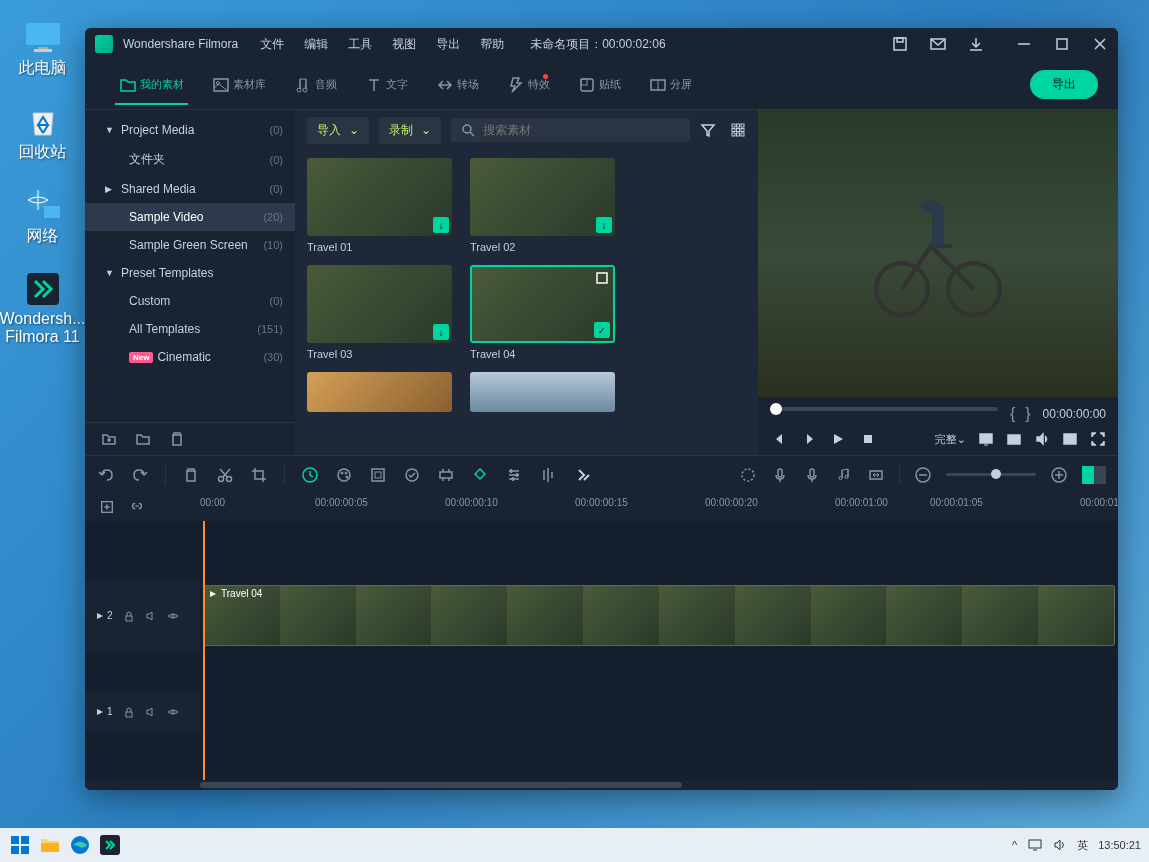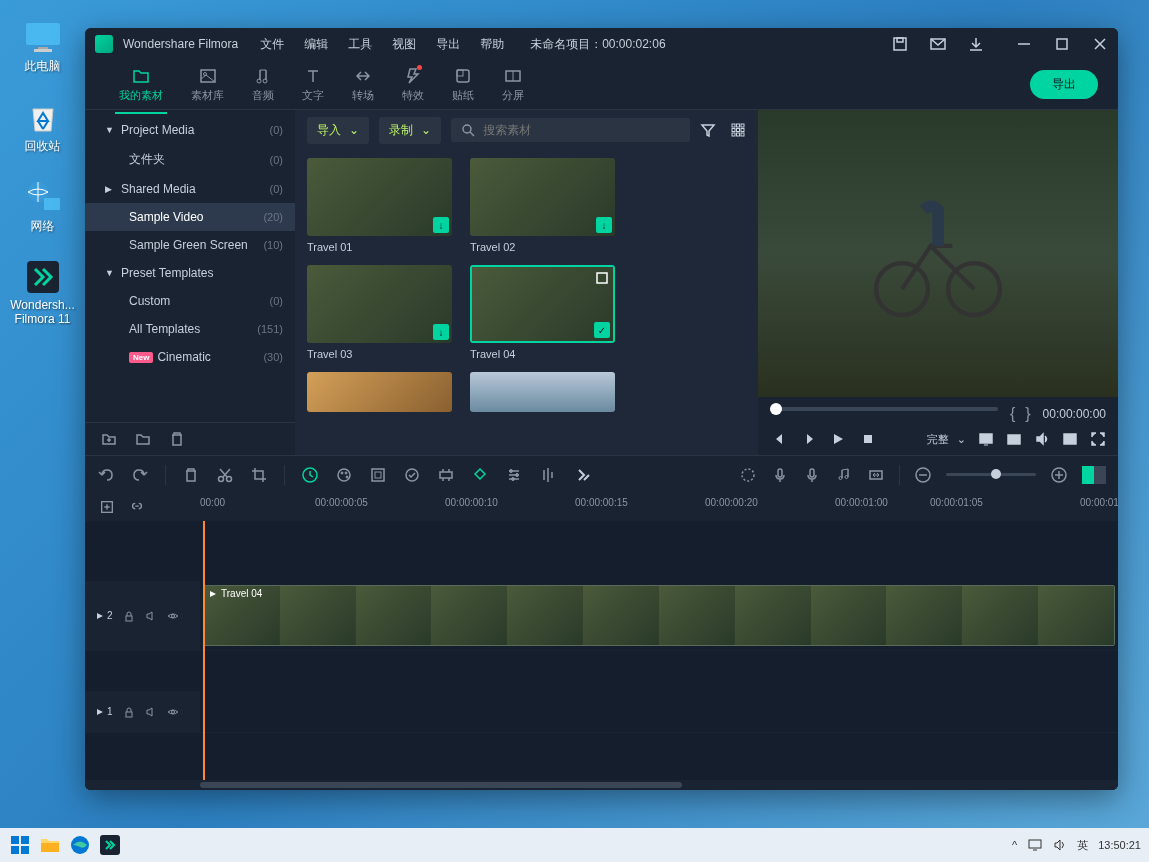--- a/index.html
+++ b/index.html
@@ -2,39 +2,39 @@
 <html><head>
 <meta charset="utf-8">
 <style>
 * { margin: 0; padding: 0; box-sizing: border-box; font-family: "Microsoft YaHei", sans-serif; }
 body { width: 1149px; height: 862px; background: linear-gradient(135deg, #3a9bd9 0%, #2c7fc0 50%, #5ba8d8 100%); overflow: hidden; position: relative; }
 
 
 .desktop-icons { position: absolute; left: 10px; top: 20px; display: flex; flex-direction: column; gap: 25px; }
 .desktop-icon { display: flex; flex-direction: column; align-items: center; gap: 4px; width: 65px; cursor: pointer; }
 .desktop-icon-img { width: 40px; height: 34px; display: flex; align-items: center; justify-content: center; }
-.desktop-icon-label { color: white; font-size: 12px; text-align: center; text-shadow: 1px 1px 2px rgba(0,0,0,0.5); }
+.desktop-icon-label { color: white; font-size: 16px; text-align: center; text-shadow: 1px 1px 2px rgba(0,0,0,0.5); }
 
 
 .app-window { position: absolute; left: 85px; top: 28px; width: 1033px; height: 762px; background: #1a2332; border-radius: 6px; overflow: hidden; display: flex; flex-direction: column; box-shadow: 0 8px 30px rgba(0,0,0,0.4); }
 
 
 .titlebar { height: 32px; background: #1a2332; display: flex; align-items: center; padding: 0 10px; gap: 10px; color: #c5d0dc; font-size: 12px; }
 .app-logo { width: 18px; height: 18px; background: linear-gradient(135deg, #00d4a0, #00a87f); border-radius: 3px; }
 .app-title { font-size: 12px; margin-right: 12px; }
 .menu-items { display: flex; gap: 20px; }
 .menu-item { cursor: pointer; font-size: 12px; }
 .project-name { margin-left: 16px; font-size: 12px; }
 .titlebar-right { margin-left: auto; display: flex; gap: 22px; align-items: center; }
 .titlebar-icon { width: 16px; height: 16px; cursor: pointer; stroke: #c5d0dc; fill: none; }
 .window-controls { display: flex; gap: 22px; margin-left: 10px; }
 
 
 .tabs-row { height: 50px; background: #1a2332; display: flex; align-items: center; padding: 0 20px; border-bottom: 1px solid #2a3442; }
-.tab { display: flex; flex-direction: column; align-items: center; gap: 3px; padding: 0 14px; cursor: pointer; color: #8a95a3; font-size: 11px; position: relative; }
+.tab { display: flex; align-items: center; gap: 3px; padding: 0 14px; cursor: pointer; color: #8a95a3; font-size: 11px; position: relative; }
 .tab.active { color: #00d4a0; }
 .tab.active::after { content: ''; position: absolute; bottom: -11px; left: 10px; right: 10px; height: 2px; background: #00d4a0; }
 .tab-icon { width: 18px; height: 18px; }
 .tab-fx-dot { position: absolute; top: -2px; right: 16px; width: 5px; height: 5px; background: #ff4444; border-radius: 50%; }
 .export-btn { margin-left: auto; background: #00d4a0; color: #0a1520; padding: 6px 22px; border-radius: 16px; font-size: 12px; cursor: pointer; font-weight: 500; }
 
 
 .content-area { display: flex; height: 345px; }
 
 
@@ -73,21 +73,21 @@
 .preview-video { flex: 1; background: linear-gradient(180deg, #2a3a2a 0%, #3a4a3a 50%, #2a3020 100%); position: relative; }
 .preview-bike { position: absolute; left: 30%; top: 20%; width: 40%; height: 60%; }
 .preview-controls { background: #1a2332; padding: 8px 12px; }
 .preview-slider { width: 100%; height: 4px; background: #3a4555; border-radius: 2px; margin-bottom: 10px; position: relative; }
 .preview-slider-thumb { position: absolute; left: 0; top: -4px; width: 12px; height: 12px; background: #fff; border-radius: 50%; }
 .preview-brackets { display: flex; gap: 10px; color: #8a95a3; font-size: 16px; }
 .preview-timecode { color: #c5d0dc; font-size: 12px; }
 .preview-btns { display: flex; align-items: center; gap: 14px; }
 .preview-btn { width: 16px; height: 16px; cursor: pointer; fill: #c5d0dc; }
 .preview-btns-right { margin-left: auto; display: flex; gap: 12px; align-items: center; }
-.quality-dropdown { color: #c5d0dc; font-size: 11px; display: flex; align-items: center; gap: 8px; cursor: pointer; }
+.quality-dropdown { color: #c5d0dc; font-size: 11px; display: flex; align-items: center; gap: 0; cursor: pointer; }
 
 
 .timeline-toolbar { height: 38px; background: #1a2332; display: flex; align-items: center; padding: 0 12px; gap: 16px; border-top: 1px solid #2a3442; }
 .tl-icon { width: 18px; height: 18px; cursor: pointer; stroke: #8a95a3; fill: none; }
 .tl-icon.active { stroke: #00d4a0; }
 .tl-sep { width: 1px; height: 20px; background: #2a3442; }
 .timeline-toolbar-right { margin-left: auto; display: flex; gap: 14px; align-items: center; }
 .zoom-slider { width: 90px; height: 3px; background: #3a4555; border-radius: 2px; position: relative; }
 .zoom-thumb { position: absolute; left: 50%; top: -4px; width: 10px; height: 10px; background: #c5d0dc; border-radius: 50%; }
 .view-toggle { width: 24px; height: 18px; background: #2a3442; border-radius: 2px; display: flex; }

